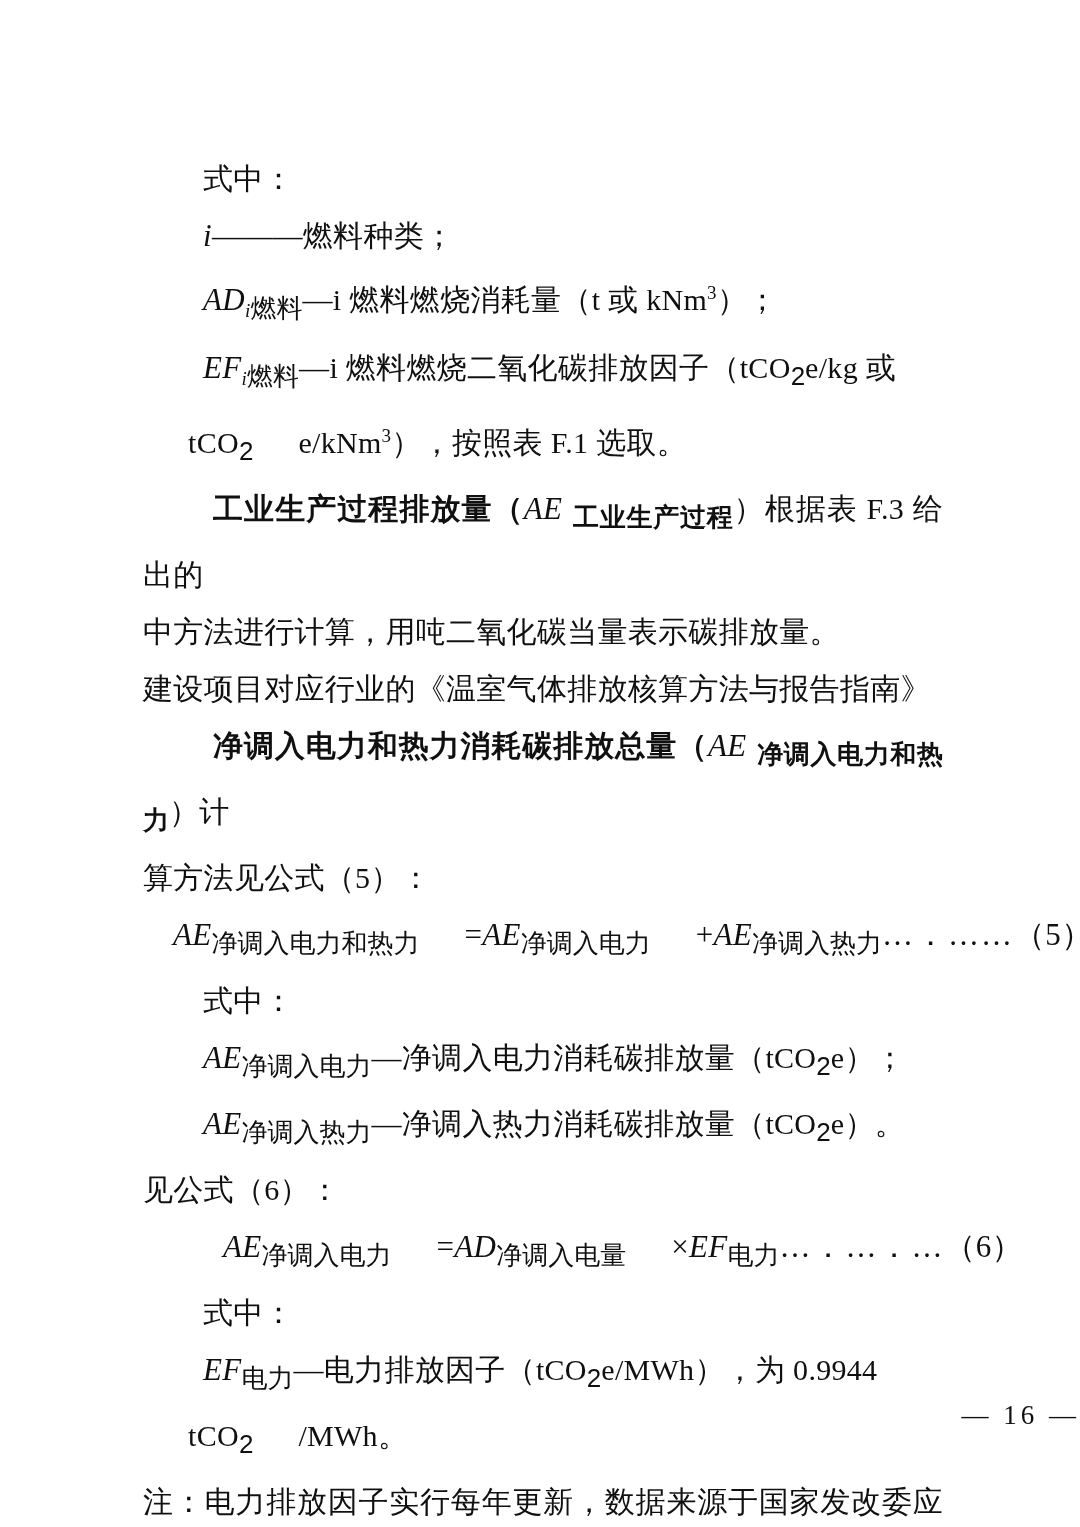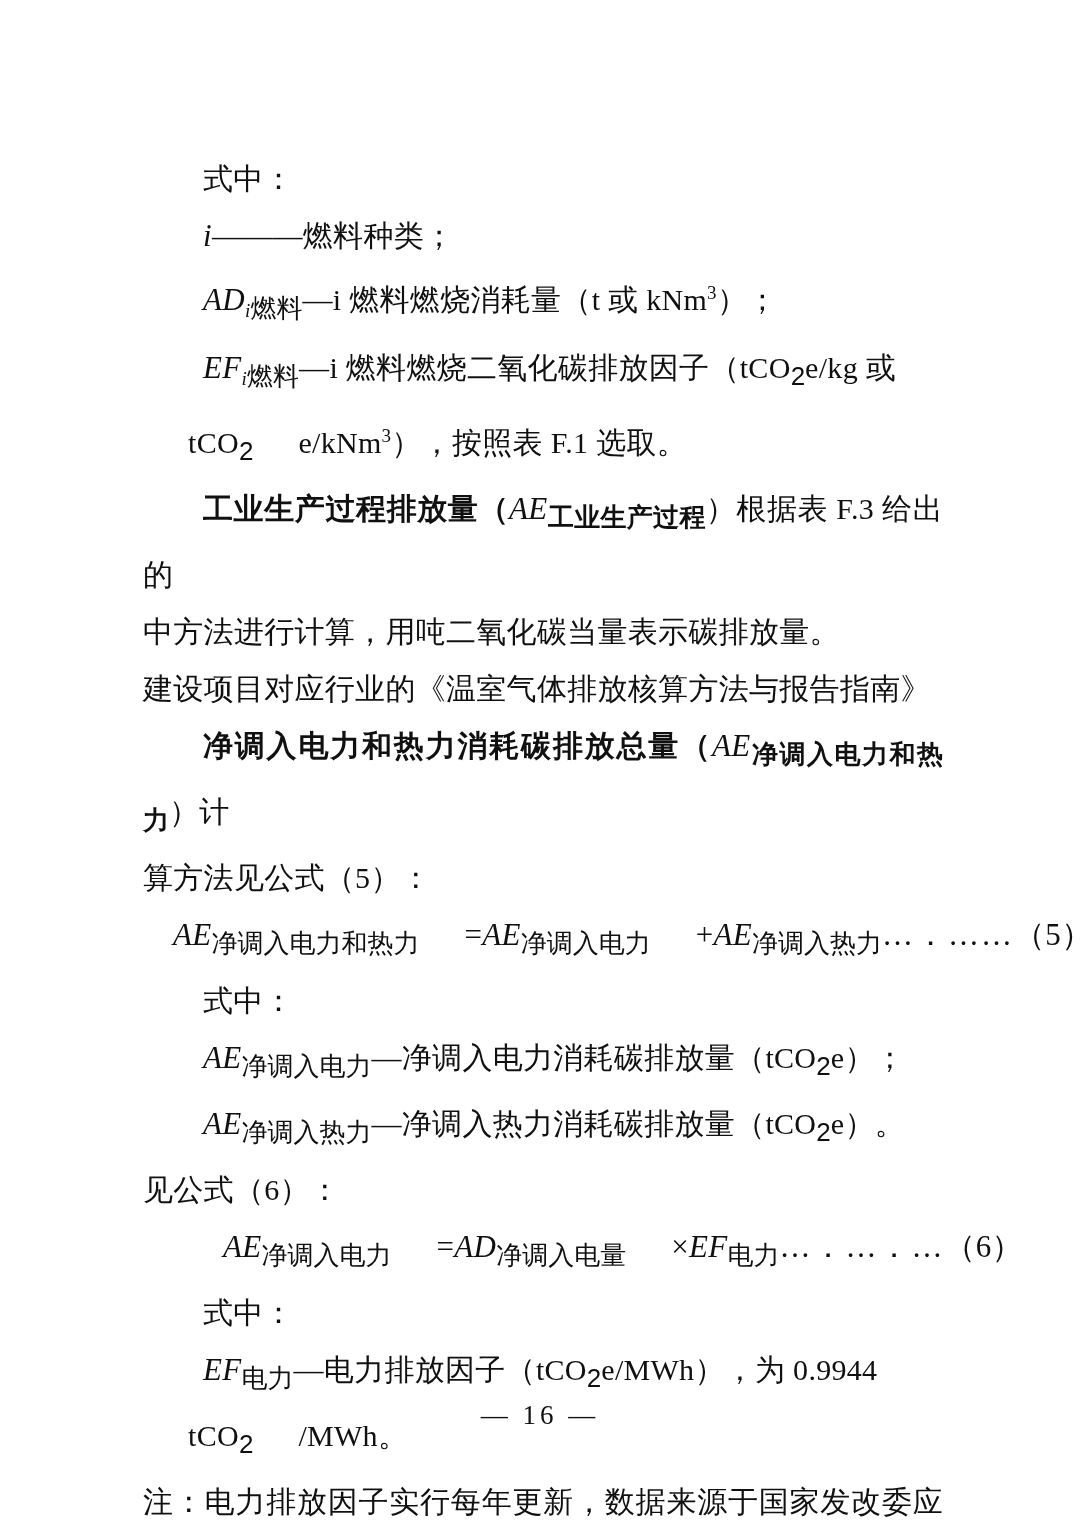--- a/index.html
+++ b/index.html
@@ -31,21 +31,21 @@
   }
   p {
     margin: 0 0 0 0;
     font-size: 30px;
     line-height: 57px;
     text-align: justify;
     text-justify: inter-ideograph;
     letter-spacing: 0.3px;
   }
   .indent { text-indent: 60px; }
-  .bold { font-weight: bold; }
+  .bold { font-weight: bold; margin-left: 10px; }
   .it {
     font-family: "Liberation Serif", serif;
     font-style: italic;
     font-size: 31px;
   }
   .sub {
     font-size: 26px;
     vertical-align: sub;
     font-style: normal;
     font-family: "Liberation Sans", sans-serif;
@@ -79,21 +79,21 @@
     font-family: "Liberation Serif", serif;
     letter-spacing: 2px;
   }
   .f5 { padding-left: 30px; }
   .f6 { padding-left: 80px; }
   .footer {
     position: absolute;
     left: 0;
     top: 1400px;
     width: 1080px;
-    text-align: center;
+    text-align: right;
     font-size: 27px;
     font-family: "Liberation Serif", serif;
     letter-spacing: 4px;
   }
 </style>
 </head>
 <body>
 
 <div class="page">
   <div class="body-area">

